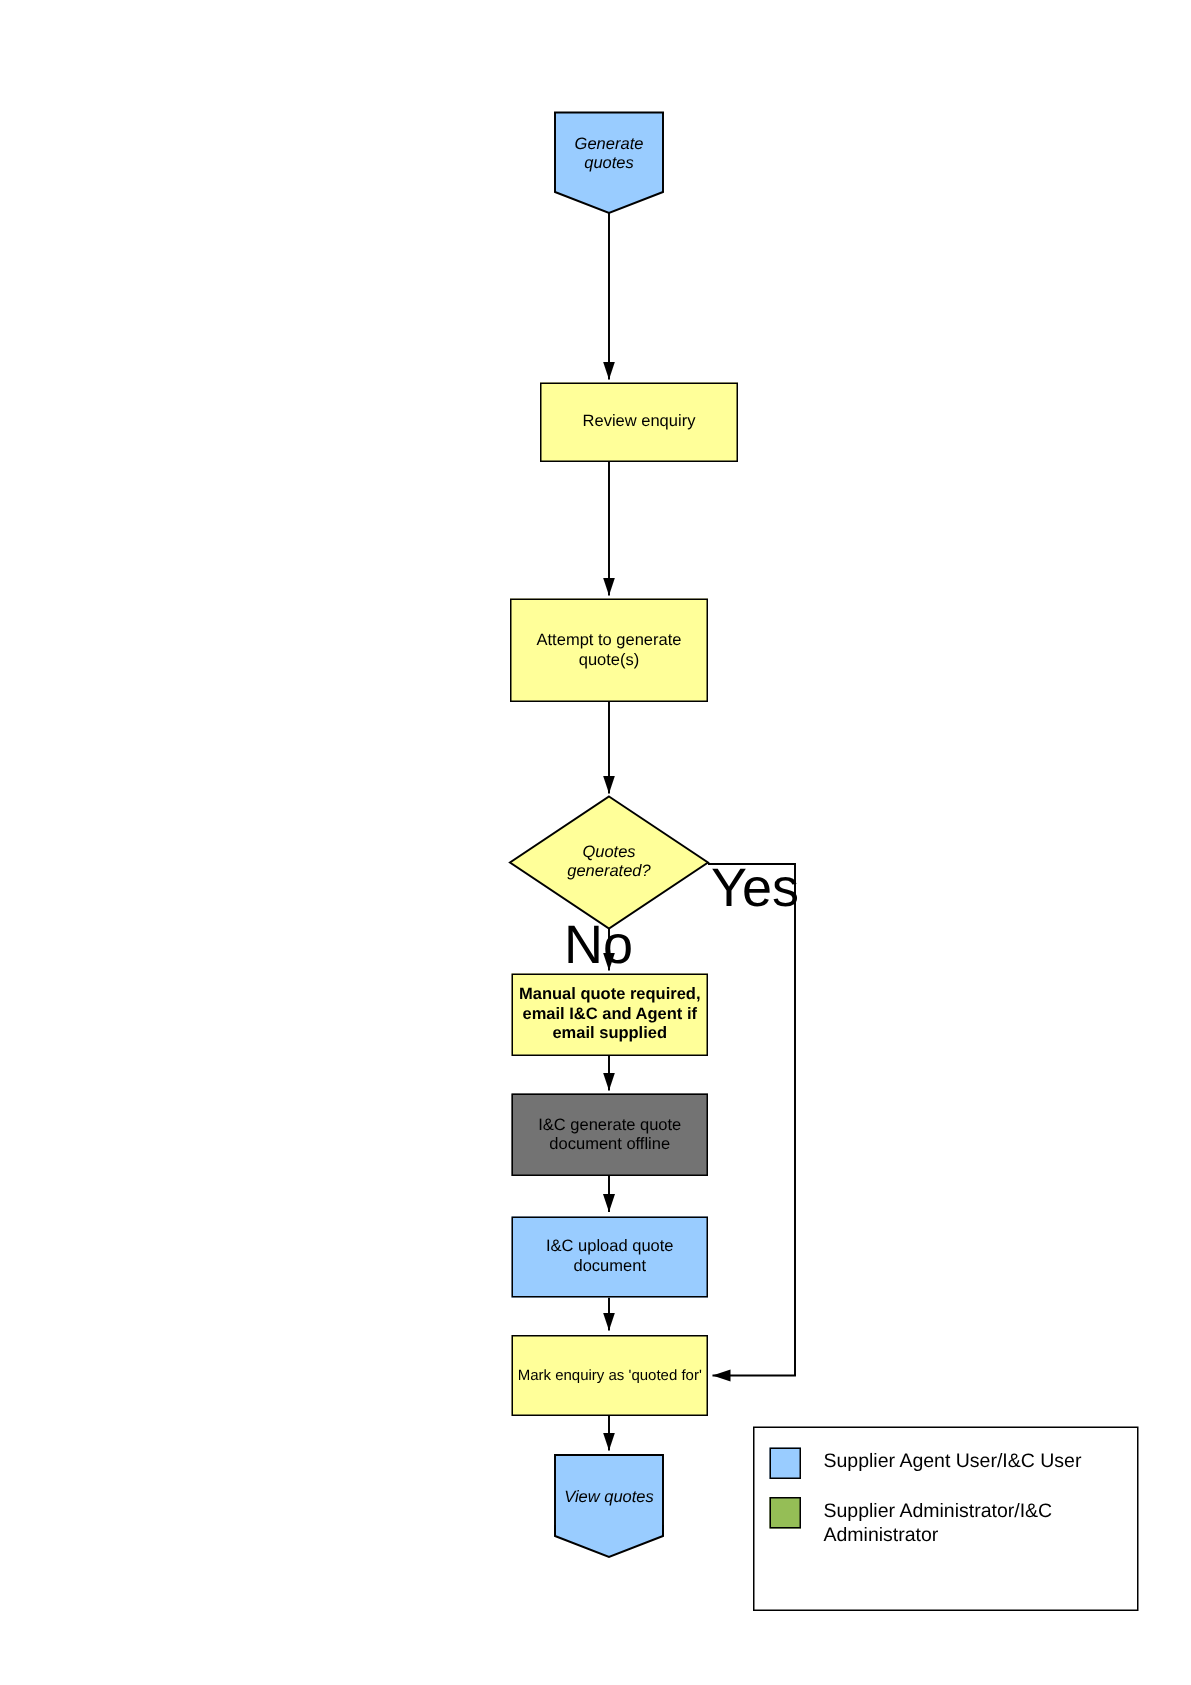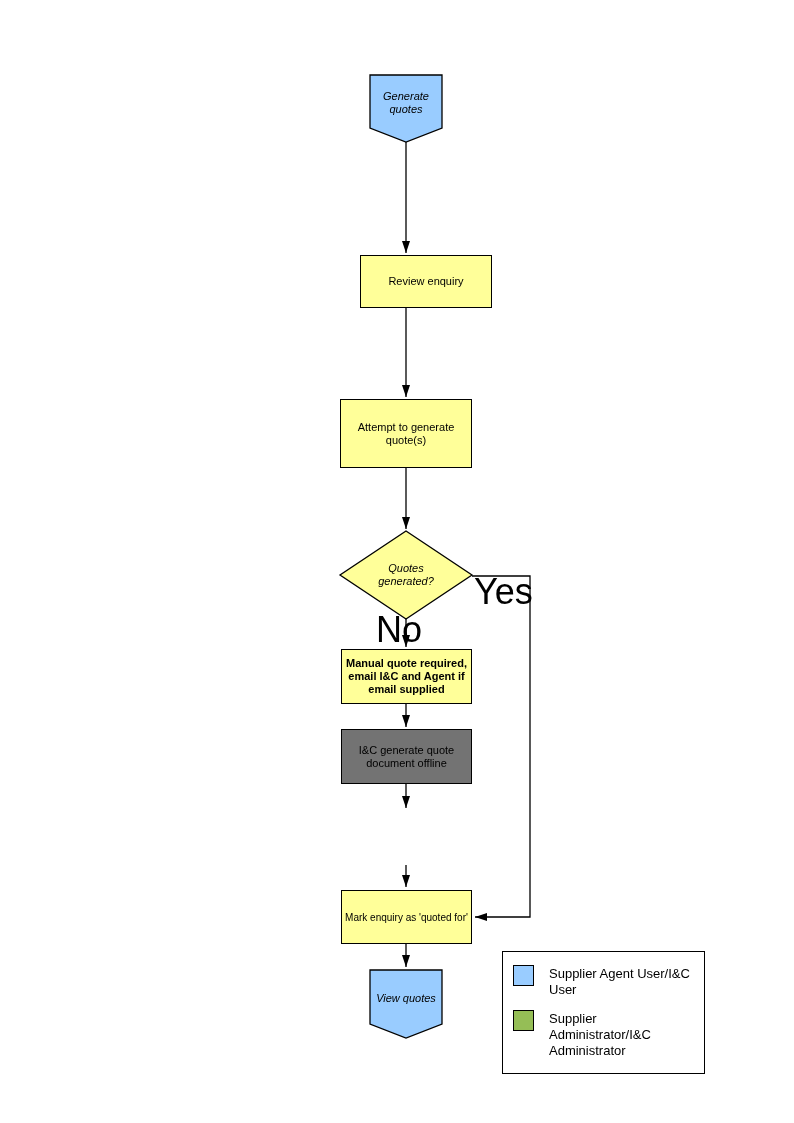--- a/index.html
+++ b/index.html
@@ -54,21 +54,21 @@
     position: absolute;
     font-size: 36px;
     line-height: 26px;
     color: #000000;
     white-space: nowrap;
   }
   .legend {
     position: absolute;
     left: 502px;
     top: 951px;
-    width: 203px;
+    width: 257px;
     height: 123px;
     border: 1.5px solid #000000;
     box-sizing: border-box;
     padding: 13px 8px 0 10px;
   }
   .legend-row {
     display: flex;
     align-items: flex-start;
     margin-bottom: 12px;
   }
@@ -126,20 +126,21 @@
   </svg>
 
   <div class="node" style="left: 340px; top: 255px; width: 132px; height: 53px; background-color: rgb(255, 255, 153); margin-left: 20px;">Review enquiry</div>
 
   <div class="node" style="left: 340px; top: 399px; width: 132px; height: 69px; background-color: rgb(255, 255, 153);">Attempt to generate quote(s)</div>
 
   <div class="node" style="left: 341px; top: 649px; width: 131px; height: 55px; background-color: rgb(255, 255, 153); font-weight: bold;">Manual quote required, email I&amp;C and Agent if email supplied</div>
 
   <div class="node" style="left: 341px; top: 729px; width: 131px; height: 55px; background-color: #737373;">I&amp;C generate quote document offline</div>
 
+  <div class="node" style="left: 341px; top: 811px; width: 131px; height: 54px; background-color: rgb(153, 204, 255);">I&amp;C upload quote document</div>
 
   <div class="node tight" style="left: 341px; top: 890px; width: 131px; height: 54px; background-color: rgb(255, 255, 153);">Mark enquiry as 'quoted for'</div>
 
   <div class="shape-label" style="left:368px; top:82px; width:76px; height:42px;">Generate quotes</div>
 
   <div class="shape-label" style="left:361px; top:555px; width:90px; height:40px;">Quotes generated?</div>
 
   <div class="shape-label" style="left:368px; top:985px; width:76px; height:26px;">View quotes</div>
 
   <div class="branch-label" style="left:474px; top:579px;">Yes</div>

